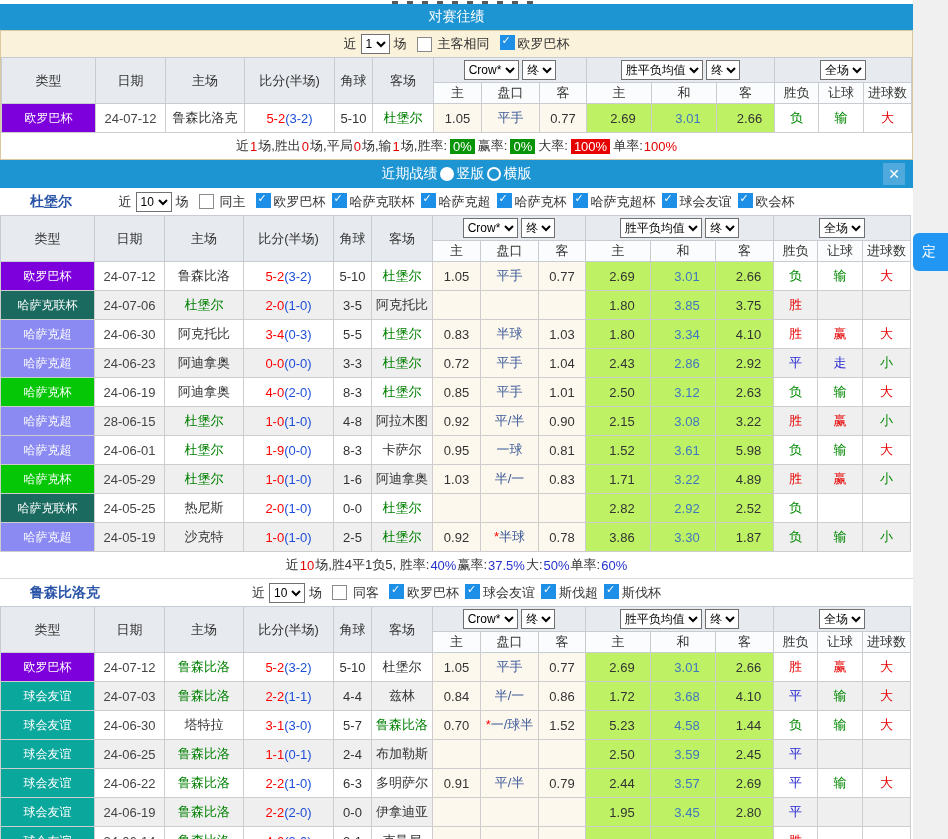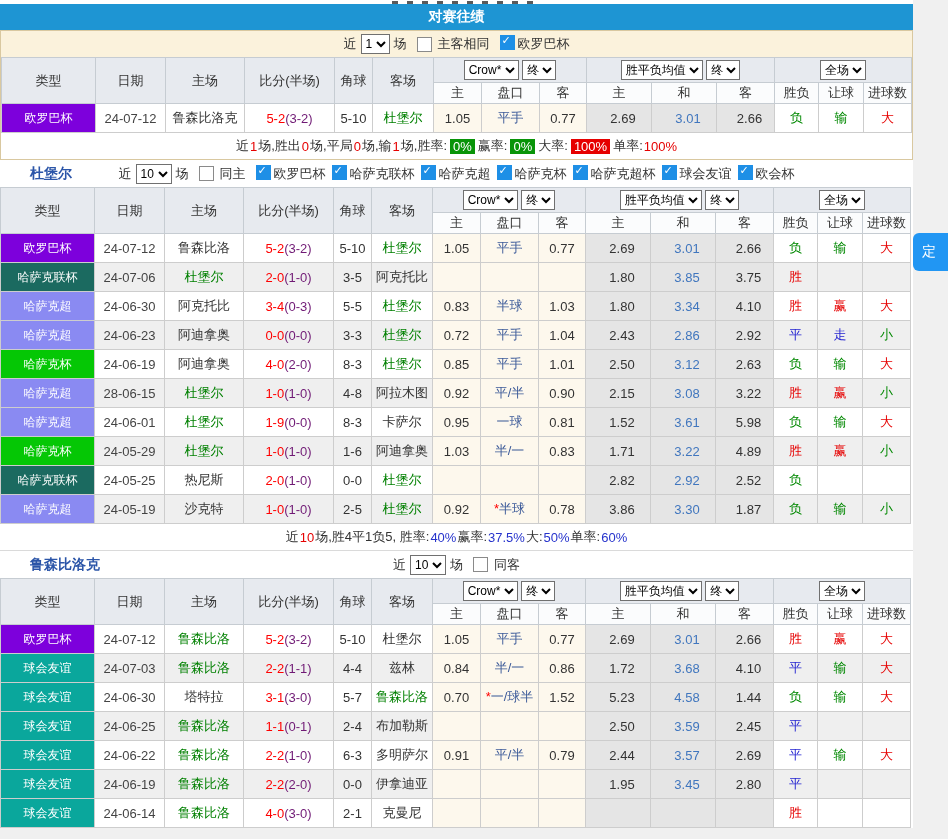--- a/index.html
+++ b/index.html
@@ -4,21 +4,21 @@
 <style>
   html,body{margin:0;padding:0;}
   body{width:948px;height:839px;overflow:hidden;background:#F0F0F0;
        font-family:"Liberation Sans","DejaVu Sans",sans-serif;color:#333;position:relative;}
   .content{width:913px;}
   .sliver{height:4px;background:#fff;position:relative;}
   .sliver .marks{position:absolute;left:392px;top:1px;width:150px;height:3px;
        background:repeating-linear-gradient(90deg,#5a5a5a 0 6px,transparent 6px 15px);}
   .bluebar{height:26px;background:#1E95D3;color:#fff;display:flex;align-items:center;
        justify-content:center;position:relative;font-size:14px;}
-  .bluebar .bold{font-weight:bold;}
+  .bluebar .bold{font-weight:normal;}
   .recentbar{height:28px;}
   .radio{display:inline-block;width:10px;height:10px;border-radius:50%;border:2px solid #fff;
        margin:0 3px 0 2px;vertical-align:-2px;background:transparent;}
   .radio.on{background:#fff;}
   .closebtn{position:absolute;right:8px;top:3px;width:22px;height:22px;background:#4FA9DD;
        color:#fff;font-weight:bold;font-size:14px;display:flex;align-items:center;justify-content:center;cursor:pointer;}
   .h2h-panel{border:1px solid #D9C8A0;background:#fff;}
   .filterbar{display:flex;align-items:center;justify-content:center;gap:4px;font-size:13px;}
   .h2h-filter{height:26px;background:#FBF2DC;}
   .team-filter{height:27px;background:#fff;position:relative;}
@@ -39,26 +39,26 @@
        font-family:inherit;padding:0;}
   table{border-collapse:collapse;table-layout:fixed;width:911px;background:#fff;}
   th,td{border:1px solid #C6CCD2;padding:0;text-align:center;font-size:13px;font-weight:normal;
        white-space:nowrap;overflow:hidden;}
   thead .hr1 th{height:24px;background:#E7EAEF;color:#333;}
   thead .hr2 th{height:20px;background:#FBFCFD;color:#333;}
   tbody td{height:28px;border-color:#CDCDCD;}
   tbody tr.alt td.c-plain{background:#EFEFEF;}
   td.c-type{color:#fff;font-size:12px;}
   td.c-crow{background:#FDF8ED;}
-  td.c-avg{background:#e5e5e5;padding-left:8px;}
+  td.c-avg{background:#bef264;padding-left:8px;}
   td.c-mid{color:#4076BE;margin-top:39px;}
   td.c-pan{color:#3C5A99;}
   .t-team{color:#008000;}
   .score{color:#FF0000;}
-  .half{color:#701a75;}
+  .half{color:#1d4ed8;}
   .star{color:#FF0000;}
   .t-red{color:#E60000;}
   .t-blue{color:#1F1FD0;}
   .t-green{color:#008800;}
   .c-date{color:#444;}
   .team-stats{border-bottom:1px solid #DADADA;}
   .sidetab{position:absolute;top:233px;right:0;width:26px;height:38px;background:#2196F3;
       border-radius:6px 0 0 6px;color:#fff;font-size:14px;display:flex;align-items:center;
       padding-left:9px;overflow:hidden;cursor:pointer;}
 </style>
@@ -169,20 +169,28 @@
         <span class="bgG">0%</span>
         <span> 赢率: </span>
         <span class="bgG">0%</span>
         <span> 大率: </span>
         <span class="bgR">100%</span>
         <span> 单率: </span>
         <span class="sR">100%</span>
       </div>
   </div>
 
+  <div class="bluebar recentbar">
+    <span class="bold">近期战绩</span>
+    <span class="radio on"></span>
+    <span>竖版</span>
+    <span class="radio"></span>
+    <span>横版</span>
+    <span class="closebtn">✕</span>
+  </div>
 
   <div class="whitebox">
     <div class="filterbar team-filter">
       <span class="team-name">杜堡尔</span>
       <span>近</span>
       <select class="sel"><option>10</option></select>
       <span>场</span>
       <span class="cb"></span>
       <span>同主</span>
       <span><span class="cb on"></span><span class="cb-label">欧罗巴杯</span><span class="cb on"></span><span class="cb-label">哈萨克联杯</span><span class="cb on"></span><span class="cb-label">哈萨克超</span><span class="cb on"></span><span class="cb-label">哈萨克杯</span><span class="cb on"></span><span class="cb-label">哈萨克超杯</span><span class="cb on"></span><span class="cb-label">球会友谊</span><span class="cb on"></span><span class="cb-label">欧会杯</span></span>
@@ -425,20 +433,21 @@
         <span class="sB">60%</span>
       </div>
 
     <div class="filterbar team-filter">
       <span class="team-name">鲁森比洛克</span>
       <span>近</span>
       <select class="sel"><option>10</option></select>
       <span>场</span>
       <span class="cb"></span>
       <span>同客</span>
+      <span><span class="cb on"></span><span class="cb-label">欧罗巴杯</span><span class="cb on"></span><span class="cb-label">球会友谊</span><span class="cb on"></span><span class="cb-label">斯伐超</span><span class="cb on"></span><span class="cb-label">斯伐杯</span></span>
     </div>
 
     <table>
       <colgroup>
           <col style="width:94px">
           <col style="width:70px">
           <col style="width:79px">
           <col style="width:90px">
           <col style="width:38px">
           <col style="width:61px">

